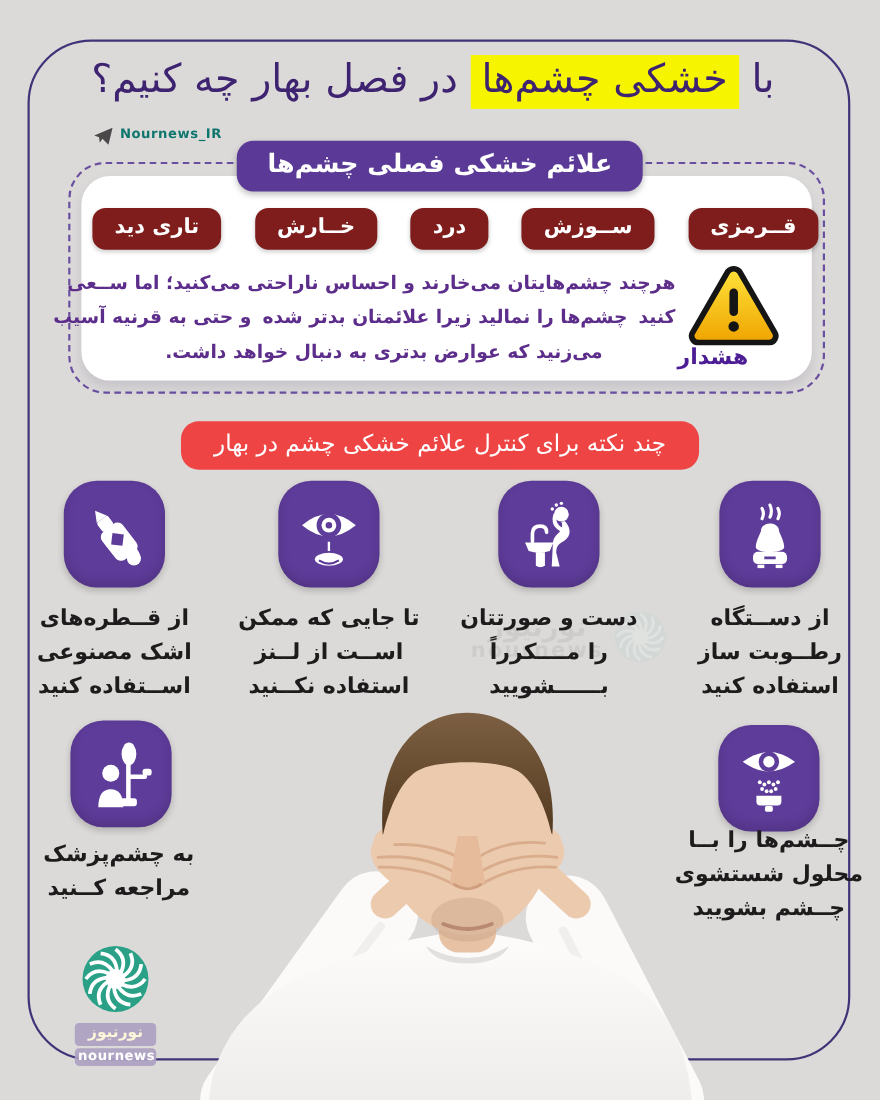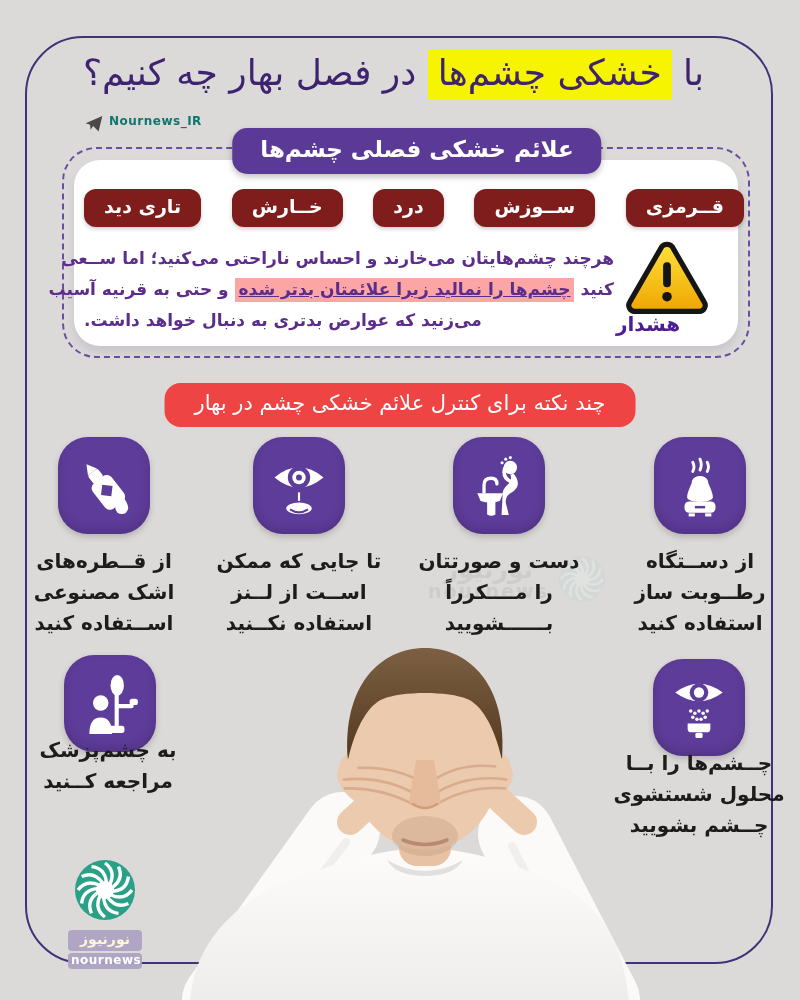--- a/index.html
+++ b/index.html
@@ -13,46 +13,46 @@
   .title .hl{background:#f7f400;padding:2px 10px 6px;}
   .handle{position:absolute;top:114px;left:84px;z-index:4;display:flex;gap:5px;
           color:#0f766e;font-size:12px;font-weight:bold;letter-spacing:.5px;}
   
   .sym-box{position:absolute;left:62px;top:147px;width:688px;height:211px;box-sizing:border-box;
            border:2px dashed #6a4fa0;border-radius:34px;z-index:3;}
   .sym-card{position:absolute;left:74px;top:160px;width:664px;height:186px;background:#ffffff;
             border-radius:26px;box-shadow:0 6px 10px rgba(60,40,100,.12);z-index:3;}
   .sym-badge{position:absolute;top:128px;left:50%;transform:translateX(-50%);z-index:5;direction:rtl;
              background:#5a3a96;color:#fff;font-size:23px;font-weight:bold;padding:8px 28px 12px;
-             border-radius:15px;white-space:nowrap;box-shadow:0 3px 6px rgba(0,0,0,.25);margin-left:17px;}
+             border-radius:15px;white-space:nowrap;box-shadow:0 3px 6px rgba(0,0,0,.25);}
   .pills{position:absolute;left:84px;top:189px;width:660px;display:flex;direction:rtl;
          justify-content:space-between;z-index:5;}
   .pill{background:#7f1d1d;color:#fff;font-weight:bold;font-size:19px;padding:6px 20px 10px;
         border-radius:12px;white-space:nowrap;box-shadow:0 2px 4px rgba(0,0,0,.2);}
   .warn-text{position:absolute;left:84px;top:243px;width:530px;z-index:5;direction:rtl;
-             text-align:left;font-size:17px;font-weight:bold;color:#5c2d8a;line-height:31px;}
+             text-align:center;font-size:17px;font-weight:bold;color:#5c2d8a;line-height:31px;}
   .warn-text div{white-space:nowrap;}
-  .warn-text .hl{background:#fca5a5;padding:1px 4px 3px;text-decoration:underline;}
+  .warn-text .hl{background:#ffffff;padding:1px 4px 3px;}
   .warn-tri{position:absolute;left:623px;top:238px;width:88px;height:76px;z-index:5;}
   .warn-label{position:absolute;left:616px;top:312px;width:100px;z-index:5;text-align:left;
               color:#4c1d95;font-size:20px;font-weight:bold;direction:rtl;}
   
   .tips-badge{position:absolute;top:383px;left:50%;transform:translateX(-50%);z-index:4;direction:rtl;
               background:#ef4444;color:#fff;font-size:21px;font-weight:normal;padding:8px 30px 12px;
               border-radius:16px;white-space:nowrap;}
   .tile{position:absolute;width:92px;height:97px;background:#5e3c9a;border-radius:30px;z-index:4;
         display:flex;align-items:center;justify-content:center;
         box-shadow:0 3px 6px rgba(0,0,0,.18), inset 0 -5px 10px rgba(0,0,0,.14);}
   .t-drops{left:58px;top:437px}.t-lens{left:253px;top:437px}.t-wash{left:453px;top:437px}
   .t-humid{left:654px;top:437px}.t-doctor{left:64px;top:655px}.t-eyewash{left:653px;top:659px}
   .tip-text{position:absolute;width:176px;z-index:5;direction:rtl;text-align:center;
             font-size:20px;font-weight:bold;color:#1d1b1b;line-height:31px;}
   .tip-text div{white-space:nowrap;}
   .x-humid{left:612px;top:546px}.x-wash{left:411px;top:546px}.x-lens{left:211px;top:546px}
-  .x-drops{left:16px;top:546px}.x-doctor{left:20px;top:735px}.x-eyewash{left:611px;top:748px}
+  .x-drops{left:16px;top:546px}.x-doctor{left:20px;top:761px}.x-eyewash{left:611px;top:748px}
   
   .wm{position:absolute;left:428px;top:554px;z-index:2;opacity:.5;display:flex;direction:rtl;
       align-items:center;gap:8px;}
   .wm-texts{display:flex;flex-direction:column;align-items:center;line-height:1;}
   .wm-fa{font-size:25px;font-weight:bold;color:#c2c0bf;}
   .wm-en{font-size:19px;font-weight:bold;color:#c2c0bf;letter-spacing:2px;}
   
   .man{position:absolute;left:150px;top:628px;width:500px;height:372px;z-index:3;}
   
   .logo{position:absolute;left:68px;top:858px;width:74px;z-index:5;text-align:center;}

